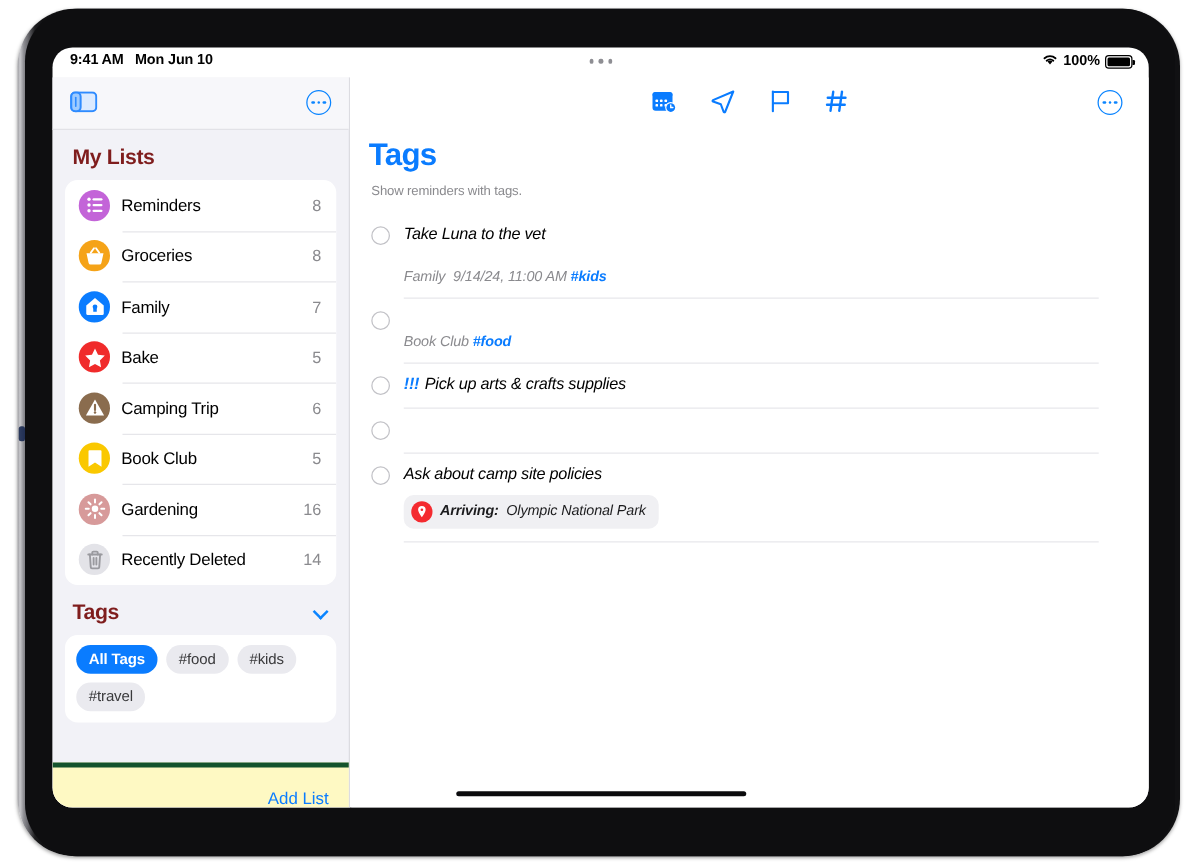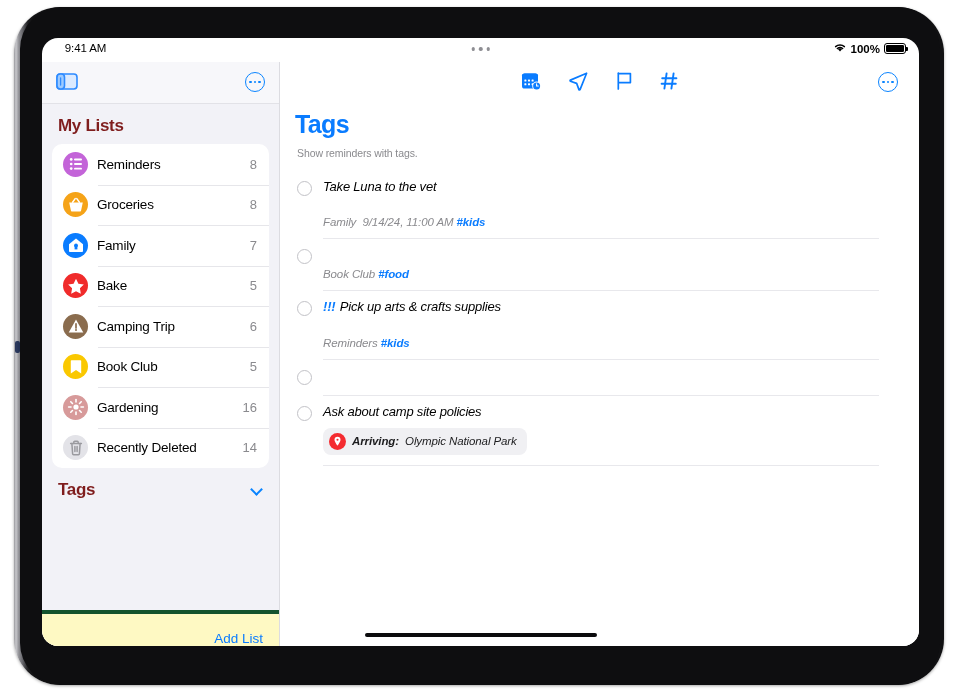--- a/index.html
+++ b/index.html
@@ -46,24 +46,23 @@
   }
 
   
   #status-bar {
     position: absolute; left: 0; top: 0;
     width: 100%; height: 24px;
     display: flex; align-items: center;
   }
   .status-left {
     position: absolute; left: 14px; top: 4px;
-    display: flex; gap: 9px; align-items: center;
-    font-size: 11.5px; font-weight: normal; color: #000;
+    display: flex; gap: 9px; align-items: flex-end;
+    font-size: 11.5px; font-weight: bold; color: #000;
     letter-spacing: -0.1px;
-    flex-direction: column;
   }
   .status-dots {
     position: absolute; left: 50%; top: 9px;
     transform: translateX(-50%);
     display: flex; gap: 4px;
   }
   .status-dots i {
     width: 3.5px; height: 3.5px; border-radius: 50%;
     background: #8e8e93; display: block;
   }
@@ -388,20 +387,26 @@
             </span>
             <span class="list-label">Recently Deleted</span>
             <span class="list-count">14</span>
           </div>
         </div>
 
       <div class="section-head">
         <div class="section-title">Tags</div>
         <span class="chevron-down"></span>
       </div>
+      <div class="card" id="tags-card">
+          <span class="chip active">All Tags</span>
+          <span class="chip">#food</span>
+          <span class="chip">#kids</span>
+          <span class="chip">#travel</span>
+        </div>
     </div>
 
     <div id="sidebar-footer">
       <span id="add-list">Add List</span>
     </div>
   </div>
 
   <div id="main">
     <div id="main-toolbar">
       <div id="tool-icons">
@@ -465,21 +470,20 @@
         <div class="rem-row">
           <span class="rem-check"></span>
           <div class="rem-body">
             <div class="rem-meta"><span>Book Club</span><span class="tag">#food</span></div>
           </div>
         </div>
         <div class="rem-row">
           <span class="rem-check"></span>
           <div class="rem-body">
             <div class="rem-title"><span class="rem-prio">!!!</span> <span>Pick up arts &amp; crafts supplies</span></div>
-            <div class="rem-meta"><span>Reminders</span><span class="tag">#kids</span></div>
           </div>
         </div>
         <div class="rem-row">
           <span class="rem-check"></span>
         </div>
         <div class="rem-row">
           <span class="rem-check"></span>
           <div class="rem-body"><div class="rem-title"><span>Ask about camp site policies</span></div><div class="rem-badge">
               <span class="badge-dot">
                 <svg width="9" height="11" viewBox="0 0 9 11">

